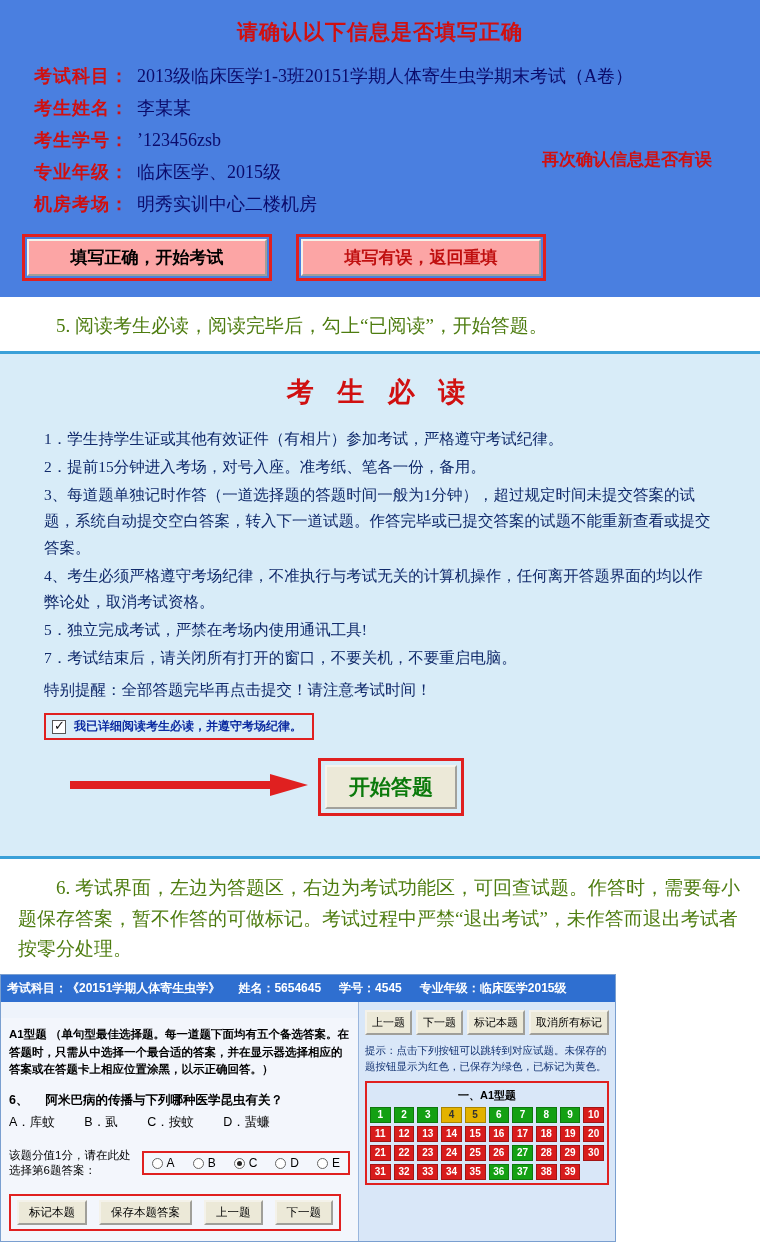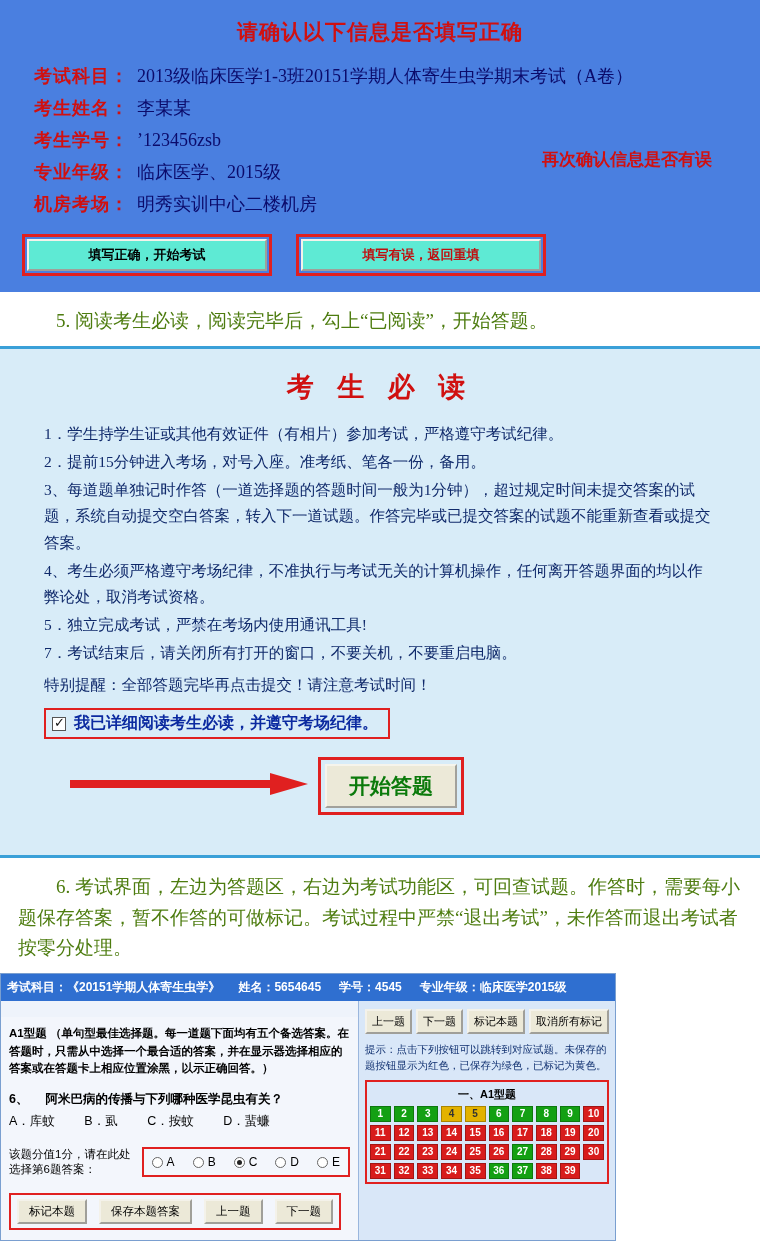--- a/index.html
+++ b/index.html
@@ -60,24 +60,24 @@
     display: flex;
     gap: 24px;
     padding: 14px 0 6px 22px;
   }
   .btn-outline {
     border: 3px solid #e02020;
     padding: 2px;
     display: inline-block;
   }
   .btn3d {
-    background: #5eead4;
+    background: #fca5a5;
     border: 2px outset #f4f2ea;
     padding: 5px 14px;
-    font-size: 13px;
+    font-size: 17px;
     font-weight: bold;
     font-family: "Liberation Sans", sans-serif;
     color: #000;
     white-space: nowrap;
     min-width: 240px;
     text-align: center;
   }
   .btn3d.red { color: #c01010; }
 
   
@@ -142,21 +142,21 @@
   .checkbox-box::after {
     content: "\2713";
     position: absolute;
     left: 1px; top: -3px;
     font-size: 13px;
     color: #111;
   }
   .checkbox-label {
     color: #0b2aa0;
     font-weight: bold;
-    font-size: 16px;
+    font-size: 12px;
     font-family: "Liberation Sans", sans-serif;
   }
   .start-area {
     margin-top: 16px;
     position: relative;
     height: 80px;
   }
   .arrow {
     position: absolute;
     left: 70px;
@@ -223,20 +223,21 @@
   }
   .options-line {
     margin-top: 2px;
     font-weight: normal;
     font-size: 12.5px;
   }
   .opt-gap { display: inline-block; width: 26px; }
   .answer-row {
     margin-top: 16px;
     display: flex;
+    align-items: center;
     font-size: 11.5px;
     font-family: "Liberation Sans", sans-serif;
   }
   .answer-choices {
     border: 2px solid #e02020;
     padding: 3px 8px;
     margin-left: 6px;
     display: flex;
     gap: 18px;
     align-items: center;

